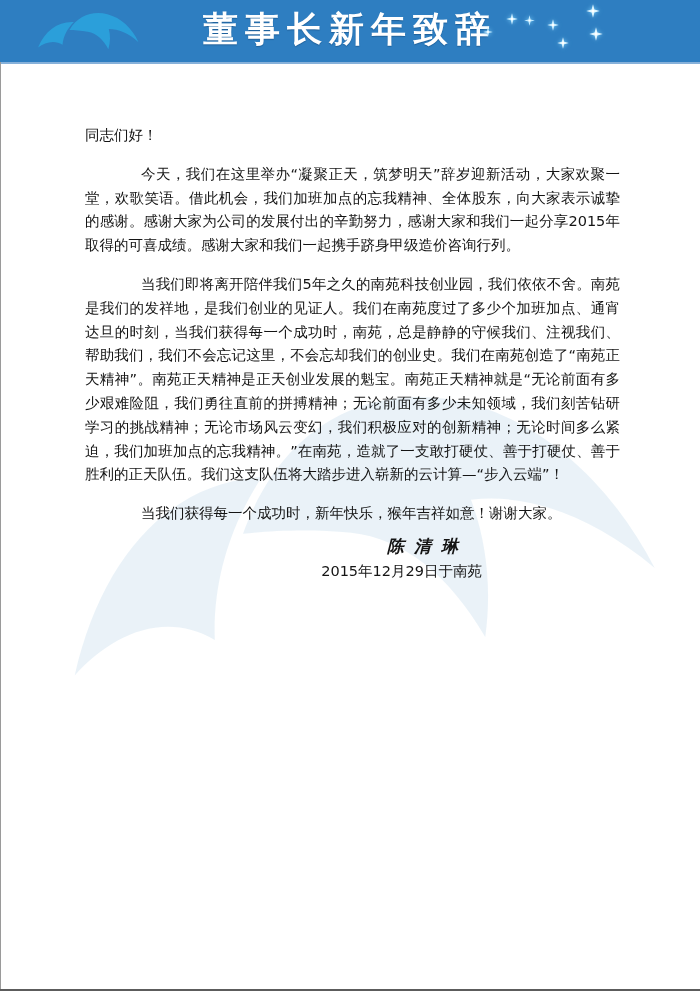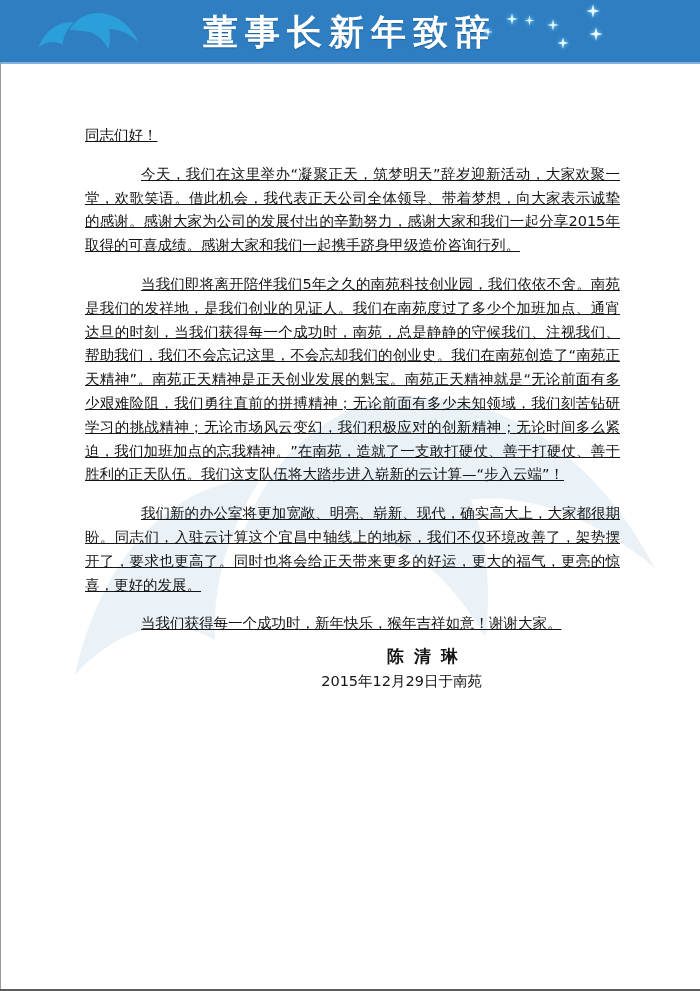--- a/index.html
+++ b/index.html
@@ -20,21 +20,21 @@
     position:absolute;left:0;top:62px;width:700px;height:2px;
     background:#86b1da;z-index:3;
   }
   #logo{
     position:absolute;left:20px;top:9px;width:140px;height:48px;
   }
   #banner-title{
     position:absolute;left:0;top:6px;width:700px;
     text-align:center;
     color:#ffffff;
-    font-family:Liberation Sans, sans-serif;
+    font-family:Liberation Mono, monospace;
     font-weight:bold;
     font-size:35px;
     letter-spacing:7px;
     line-height:52px;
     text-shadow:0 1px 1px rgba(0,40,80,.35);
     white-space:nowrap;
   }
   .sparkle{
     position:absolute;
     filter:drop-shadow(0 0 2px rgba(130,215,255,.95));
@@ -54,29 +54,30 @@
     position:absolute;left:0;top:64px;width:700px;
     padding:60px 80px 0 85px;
     box-sizing:border-box;
     z-index:2;
     color:#141414;
     font-size:14.5px;
     line-height:23.8px;
     text-align:justify;
     word-break:break-all;
   }
-  #letter p{margin:0;text-decoration:underline;}
+  #letter p{margin:0;}
   #letter p.para{margin-top:15px;text-indent:56px;}
   #salutation{text-indent:0;}
   #signature-block{margin-top:7px;}
   #signature-name{
     text-align:right;
     padding-right:152px;
     font-family:"DejaVu Serif",serif;
     font-weight:bold;
+    font-style:italic;
     font-size:17px;
     letter-spacing:10px;
     line-height:26px;
   }
   #signature-date{
     text-align:right;
     padding-right:138px;
     font-size:14.5px;
     line-height:24px;
   }
@@ -128,23 +129,22 @@
         <use href="#star-shape" fill="#dff6ff"></use>
       </svg>
     <svg class="sparkle" style="left:589px;top:27px" width="14" height="14" viewBox="0 0 100 100">
         <use href="#star-shape" fill="#dff6ff"></use>
       </svg>
   </div>
   <div id="banner-edge"></div>
 
   <div id="letter">
     <p id="salutation">同志们好！</p>
-    <p class="para">今天，我们在这里举办“凝聚正天，筑梦明天”辞岁迎新活动，大家欢聚一堂，欢歌笑语。借此机会，我代表正天公司全体领导、带着梦想，向大家表示诚挚的感谢。感谢大家为公司的发展付出的辛勤努力，感谢大家和我们一起分享2015年取得的可喜成绩。感谢大家和我们一起携手跻身甲级造价咨询行列。</p>
+    <p class="para">今天，我们在这里举办“凝聚正天，筑梦明天”辞岁迎新活动，大家欢聚一堂，欢歌笑语。借此机会，我们加班加点的忘我精神、全体股东，向大家表示诚挚的感谢。感谢大家为公司的发展付出的辛勤努力，感谢大家和我们一起分享2015年取得的可喜成绩。感谢大家和我们一起携手跻身甲级造价咨询行列。</p>
     <p class="para">当我们即将离开陪伴我们5年之久的南苑科技创业园，我们依依不舍。南苑是我们的发祥地，是我们创业的见证人。我们在南苑度过了多少个加班加点、通宵达旦的时刻，当我们获得每一个成功时，南苑，总是静静的守候我们、注视我们、帮助我们，我们不会忘记这里，不会忘却我们的创业史。我们在南苑创造了“南苑正天精神”。南苑正天精神是正天创业发展的魁宝。南苑正天精神就是“无论前面有多少艰难险阻，我们勇往直前的拼搏精神；无论前面有多少未知领域，我们刻苦钻研学习的挑战精神；无论市场风云变幻，我们积极应对的创新精神；无论时间多么紧迫，我们加班加点的忘我精神。”在南苑，造就了一支敢打硬仗、善于打硬仗、善于胜利的正天队伍。我们这支队伍将大踏步进入崭新的云计算—“步入云端”！</p>
-    <p class="para">我们新的办公室将更加宽敞、明亮、崭新、现代，确实高大上，大家都很期盼。同志们，入驻云计算这个宜昌中轴线上的地标，我们不仅环境改善了，架势摆开了，要求也更高了。同时也将会给正天带来更多的好运，更大的福气，更亮的惊喜，更好的发展。</p>
     <p class="para">当我们获得每一个成功时，新年快乐，猴年吉祥如意！谢谢大家。</p>
 
     <div id="signature-block">
       <div id="signature-name">陈清琳</div>
       <div id="signature-date">2015年12月29日于南苑</div>
     </div>
   </div>
 
   <div id="edge-left"></div>
   <div id="edge-bottom"></div>

